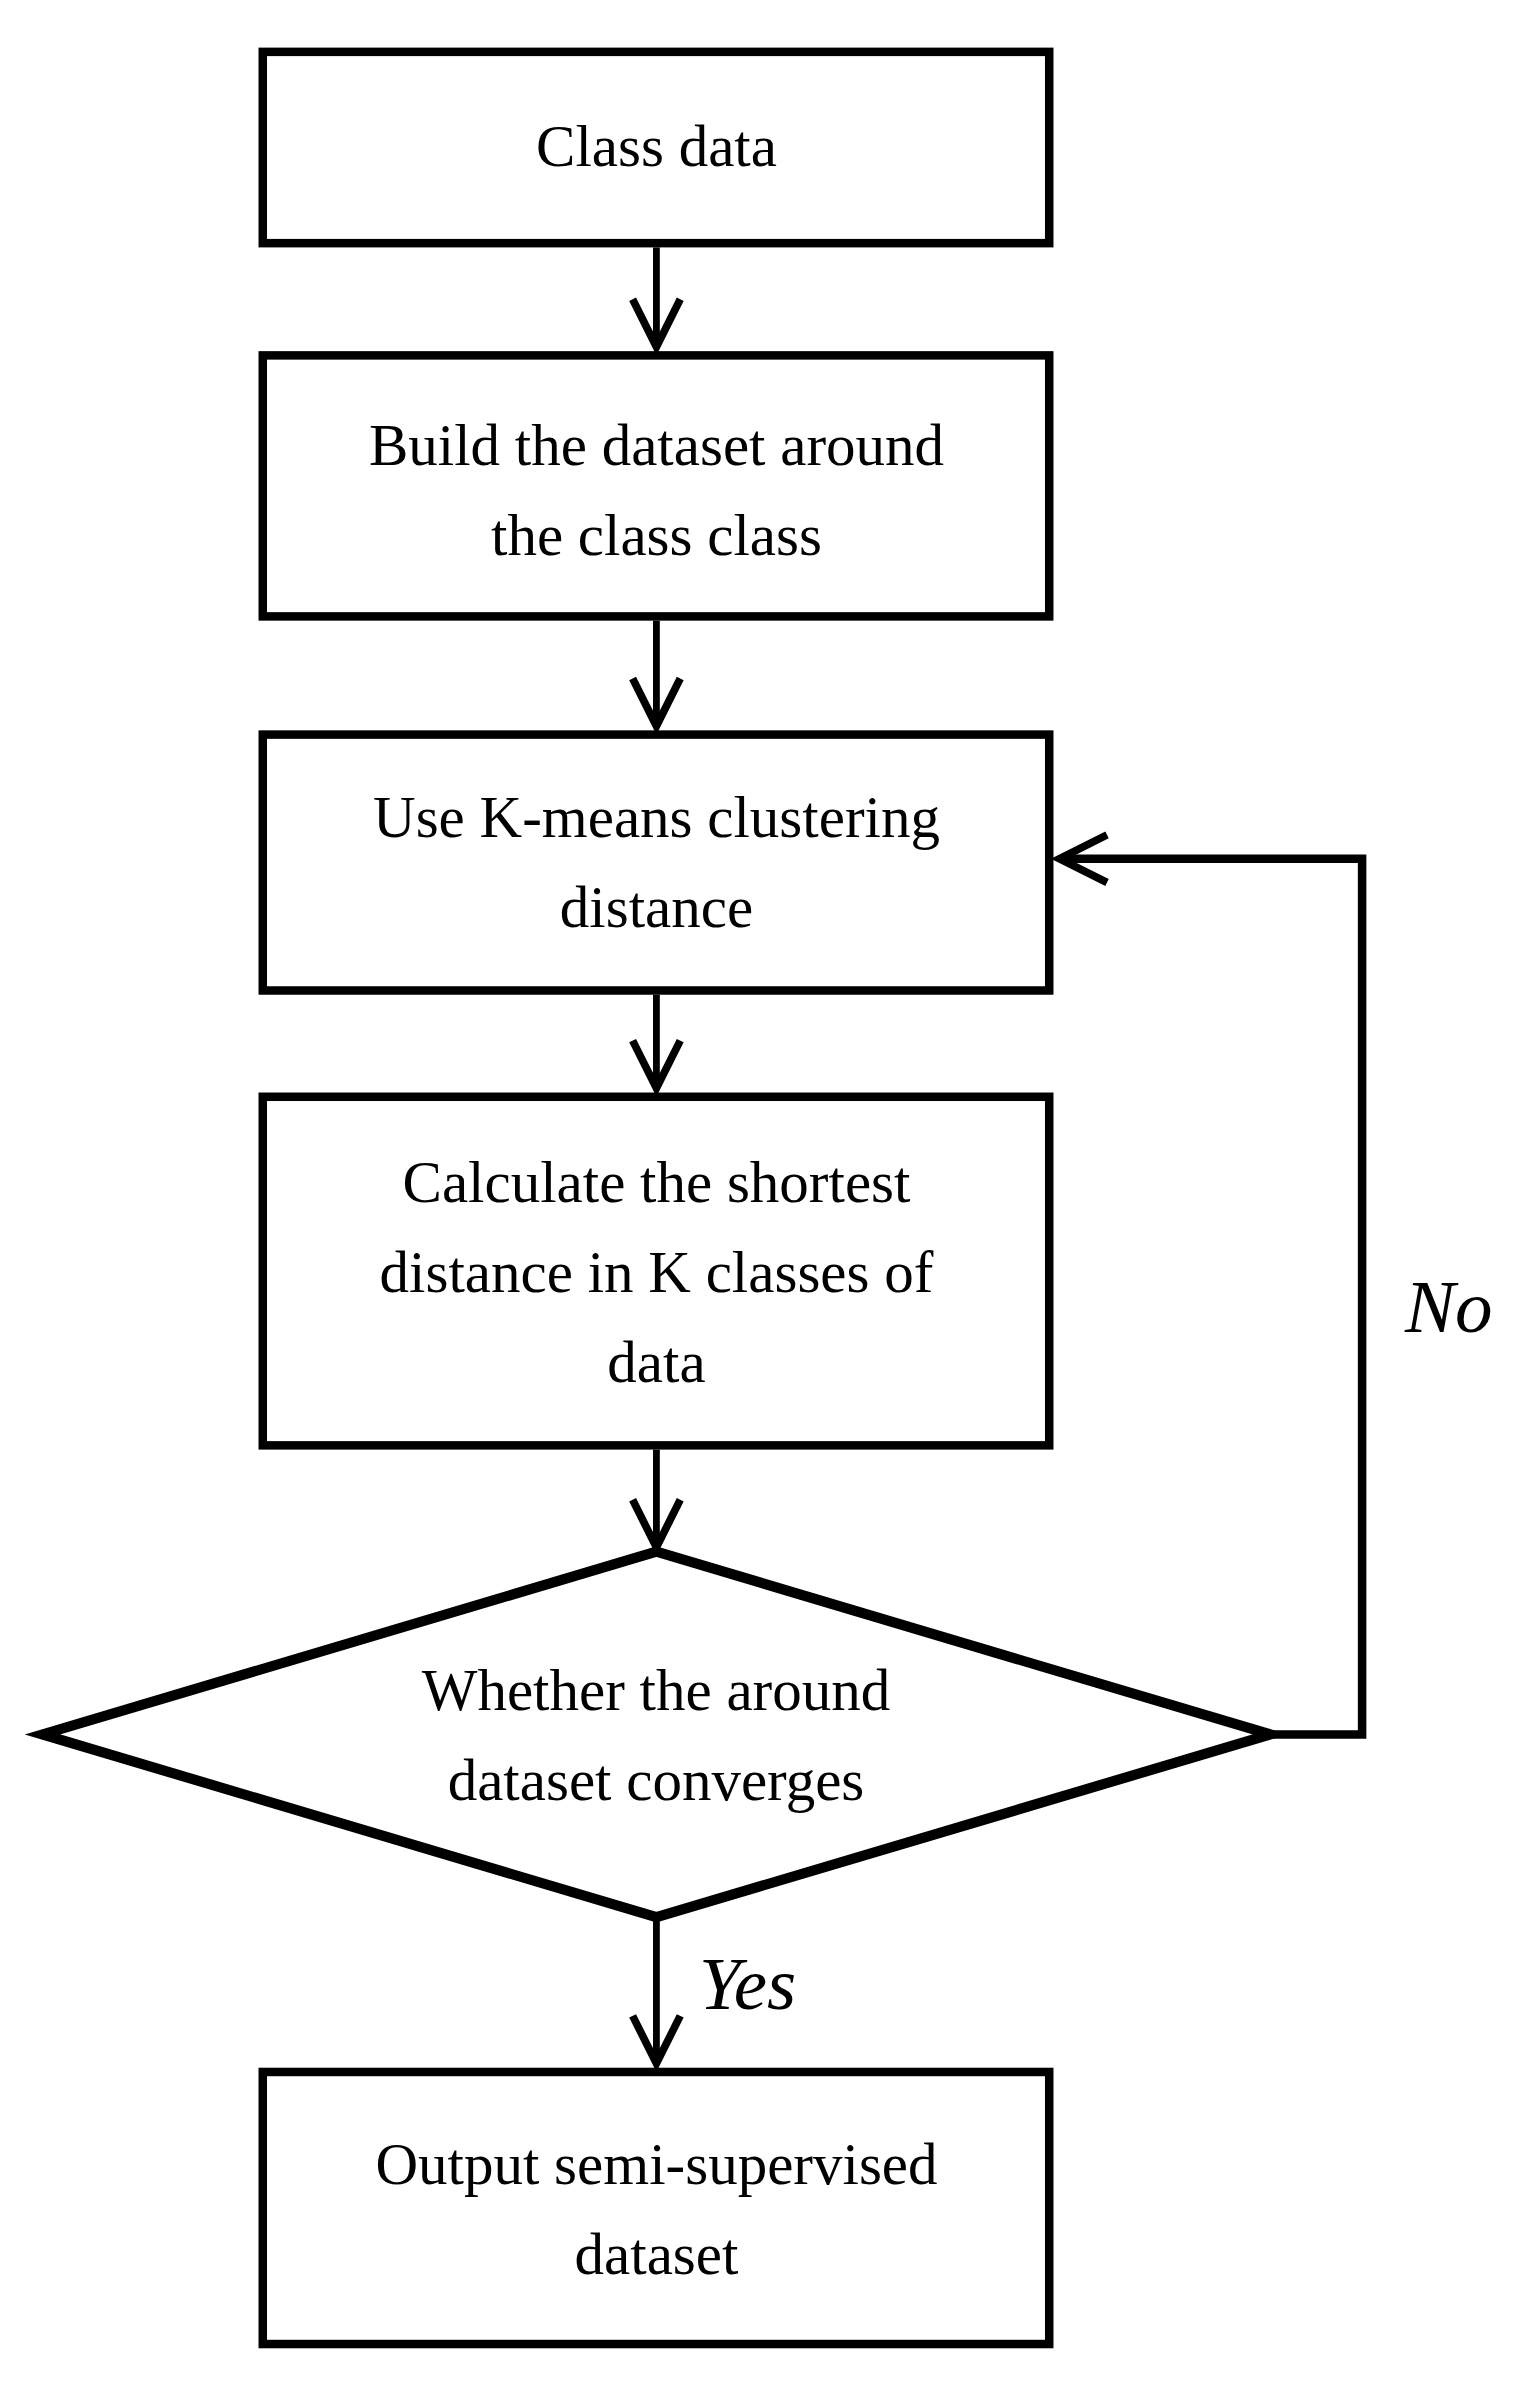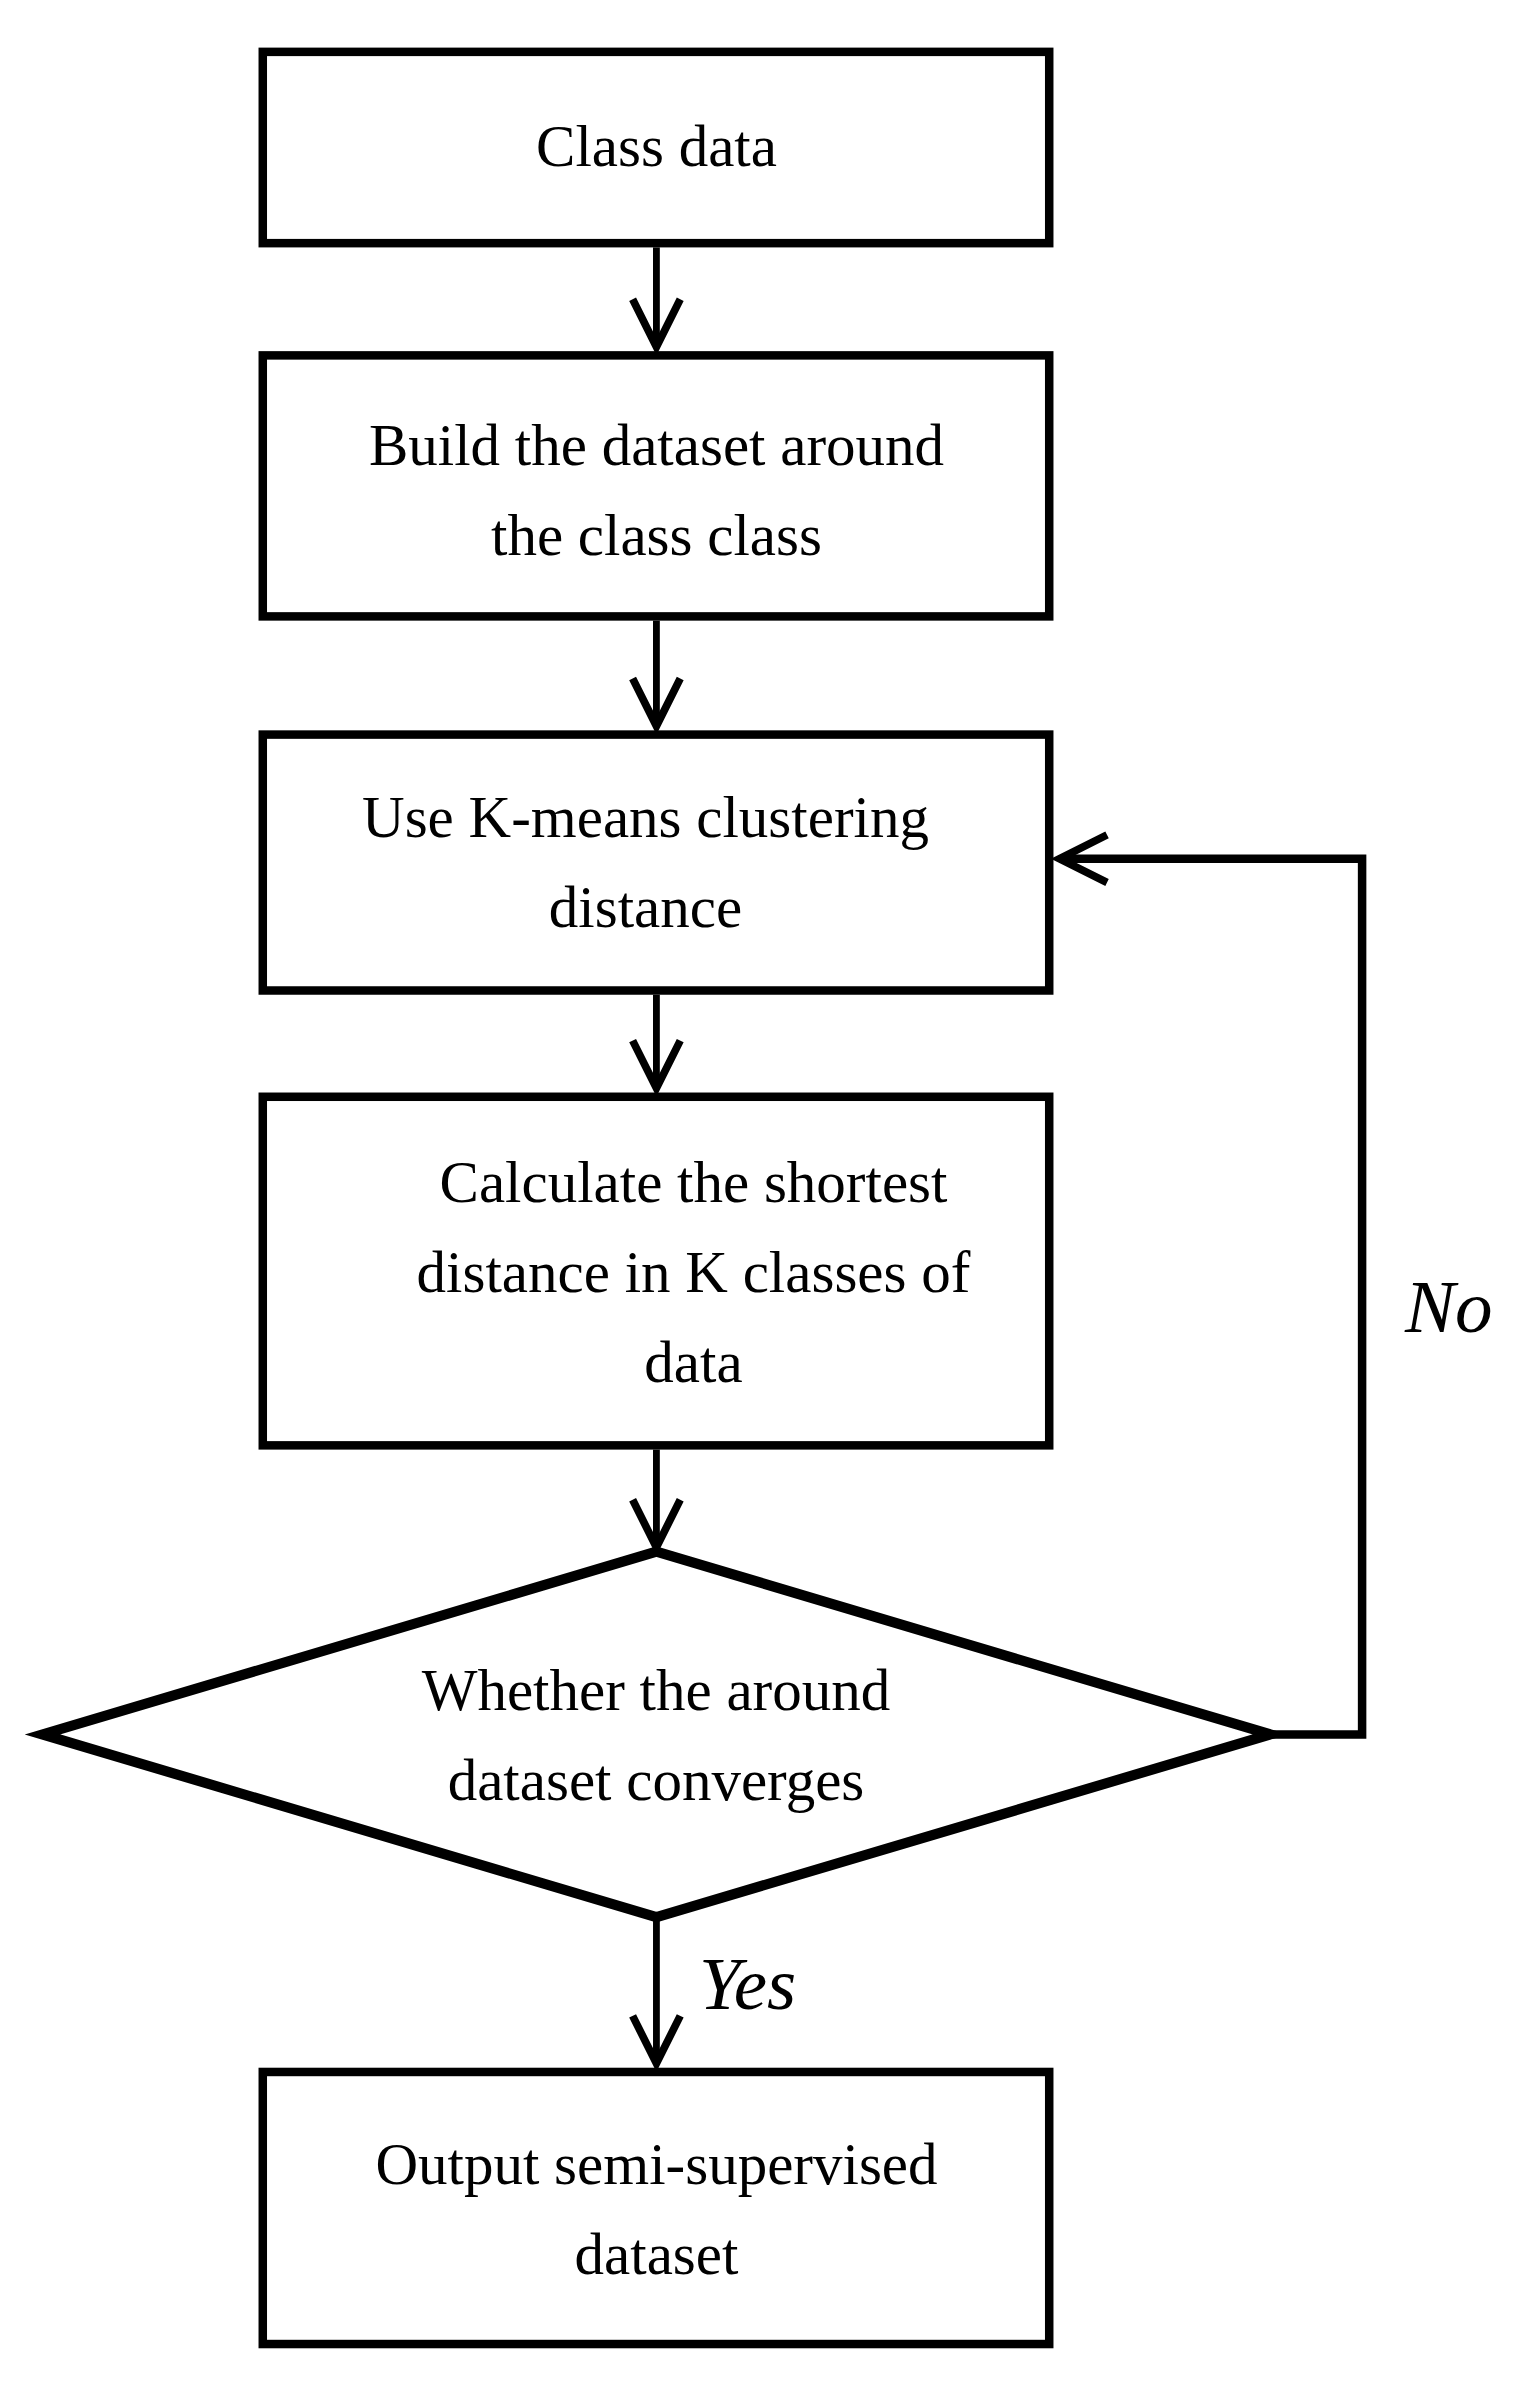--- a/index.html
+++ b/index.html
@@ -95,26 +95,26 @@
 
   <div class="node-label" style="left:259px; top:48px;  width:795px; height:196px;">
     <span class="line">Class data</span>
   </div>
 
   <div class="node-label" style="left:259px; top:351px; width:795px; height:278px;">
     <span class="line">Build the dataset around</span>
     <span class="line">the class class</span>
   </div>
 
-  <div class="node-label" style="left:248px; top:730px; width:795px; height:264px;">
+  <div class="node-label" style="left:259px; top:730px; width:795px; height:264px;">
     <span class="line">Use K-means clustering</span>
     <span class="line">distance</span>
   </div>
 
-  <div class="node-label" style="left:259px; top:1093px; width:795px; height:357px;padding-left:37px;">
+  <div class="node-label" style="left:259px; top:1093px; width:795px; height:357px;">
     <span class="line">Calculate the shortest</span>
     <span class="line">distance in K classes of</span>
     <span class="line">data</span>
   </div>
 
   <div class="node-label" style="left:146px; top:1616px; width:1020px; height:238px;">
     <span class="line">Whether the around</span>
     <span class="line">dataset converges</span>
   </div>
 

